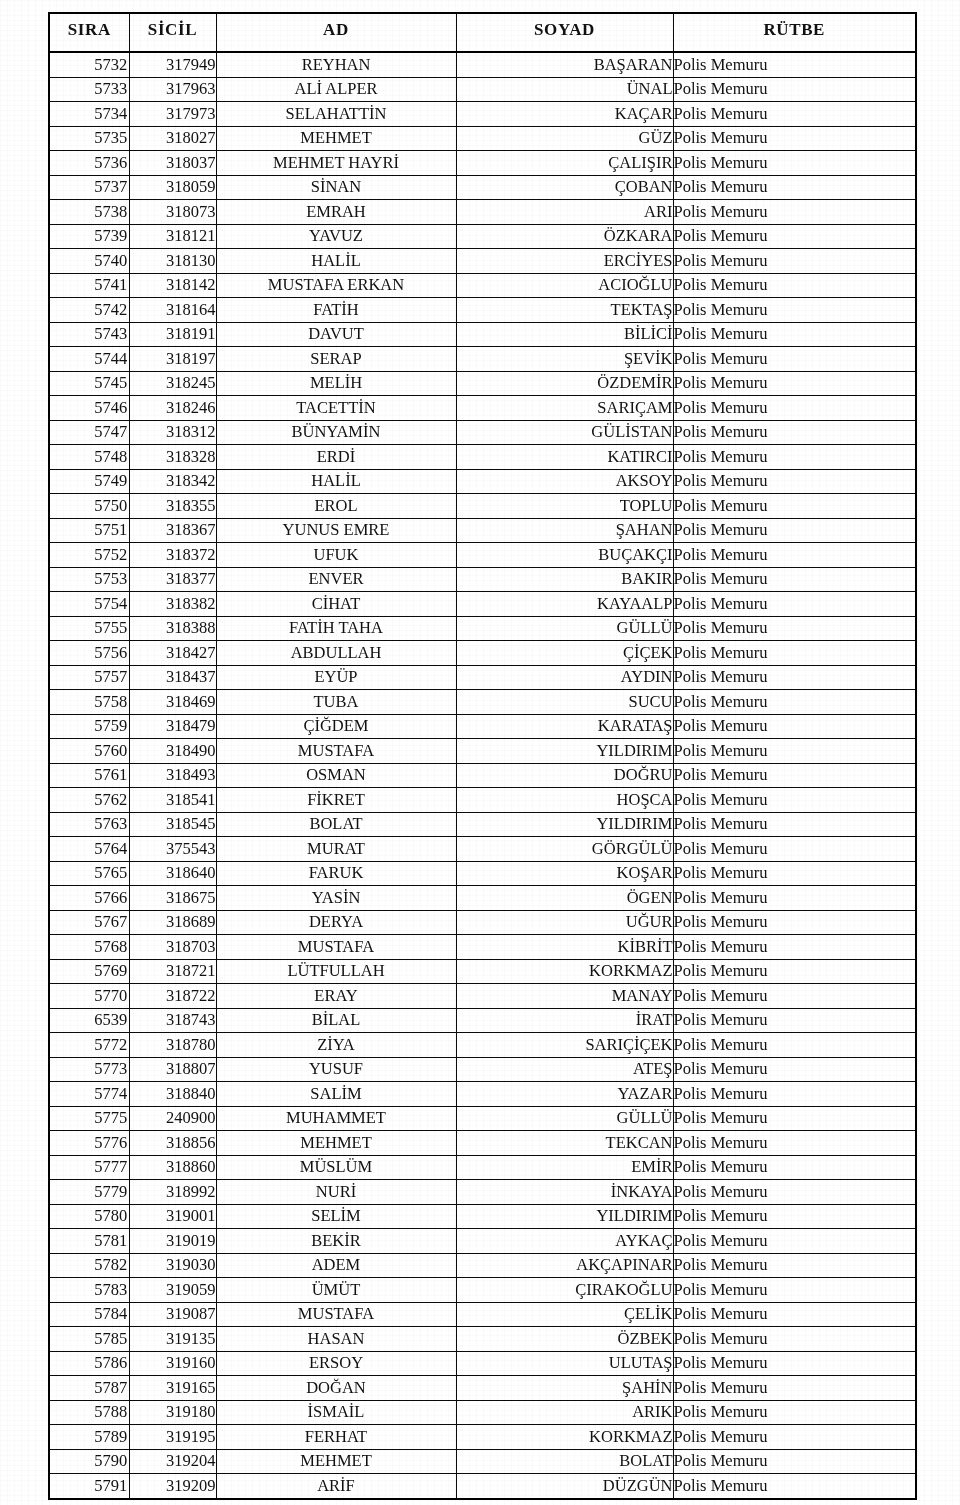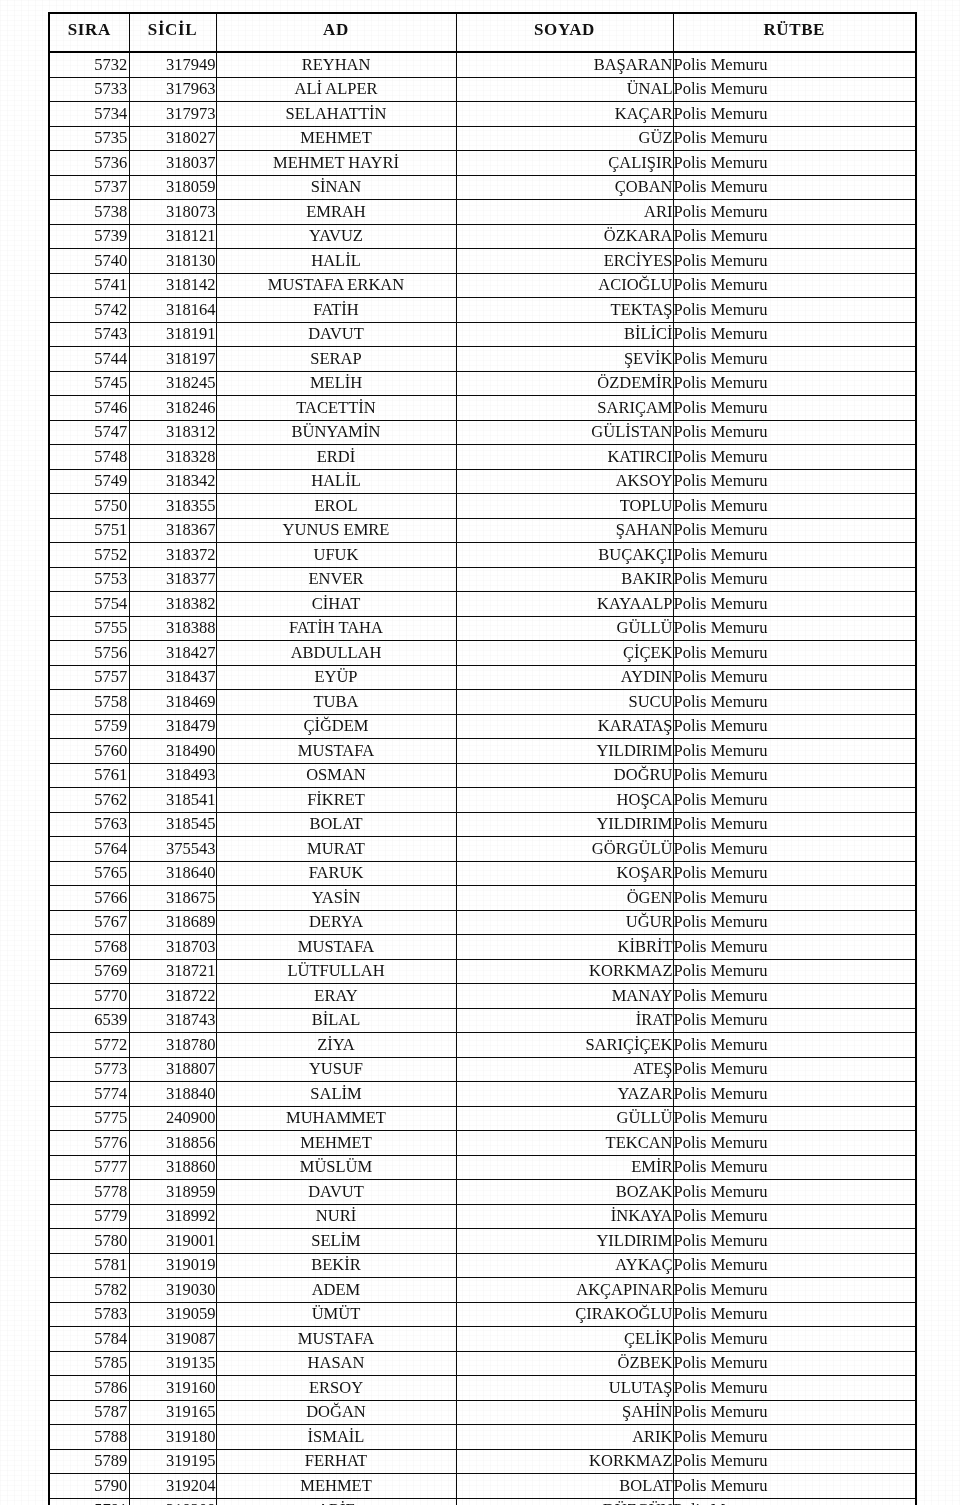--- a/index.html
+++ b/index.html
@@ -446,27 +446,20 @@
             <td class="rutbe last">Polis Memuru</td>
           </tr>
           <tr>
             <td class="sira first">5777</td>
             <td class="sicil">318860</td>
             <td class="ad">MÜSLÜM</td>
             <td class="soyad">EMİR</td>
             <td class="rutbe last">Polis Memuru</td>
           </tr>
           <tr>
-            <td class="sira first">5778</td>
-            <td class="sicil">318959</td>
-            <td class="ad">DAVUT</td>
-            <td class="soyad">BOZAK</td>
-            <td class="rutbe last">Polis Memuru</td>
-          </tr>
-          <tr>
             <td class="sira first">5779</td>
             <td class="sicil">318992</td>
             <td class="ad">NURİ</td>
             <td class="soyad">İNKAYA</td>
             <td class="rutbe last">Polis Memuru</td>
           </tr>
           <tr>
             <td class="sira first">5780</td>
             <td class="sicil">319001</td>
             <td class="ad">SELİM</td>

